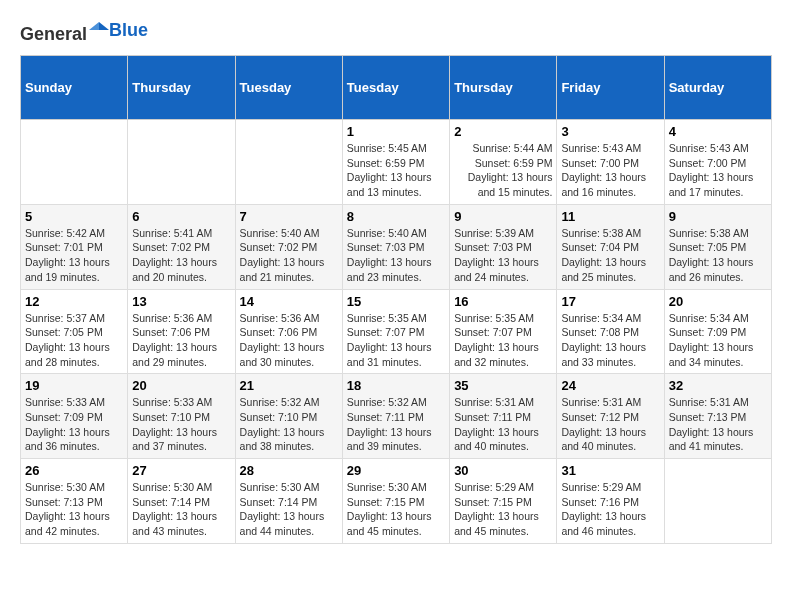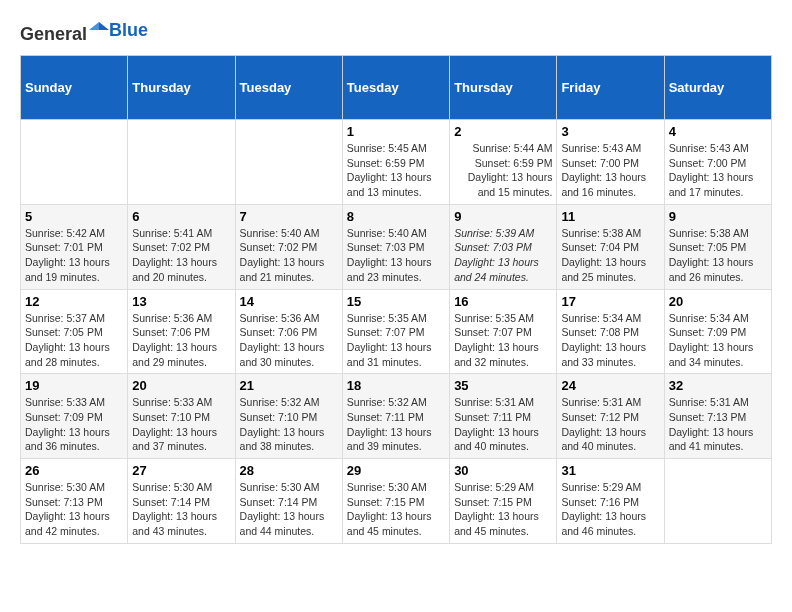--- a/index.html
+++ b/index.html
@@ -170,21 +170,21 @@
 Daylight: 13 hours and 21 minutes.</div>
         </td>
         <td>
           <span class="day-number">8</span>
           <div class="day-info" style="white-space: pre-line;">Sunrise: 5:40 AM
 Sunset: 7:03 PM
 Daylight: 13 hours and 23 minutes.</div>
         </td>
         <td>
           <span class="day-number">9</span>
-          <div class="day-info" style="white-space: pre-line; font-style: italic;">Sunrise: 5:39 AM
+          <div class="day-info" style="white-space: pre-line;">Sunrise: 5:39 AM
 Sunset: 7:03 PM
 Daylight: 13 hours and 24 minutes.</div>
         </td>
         <td>
           <span class="day-number">11</span>
           <div class="day-info" style="white-space: pre-line;">Sunrise: 5:38 AM
 Sunset: 7:04 PM
 Daylight: 13 hours and 25 minutes.</div>
         </td>
         <td>

